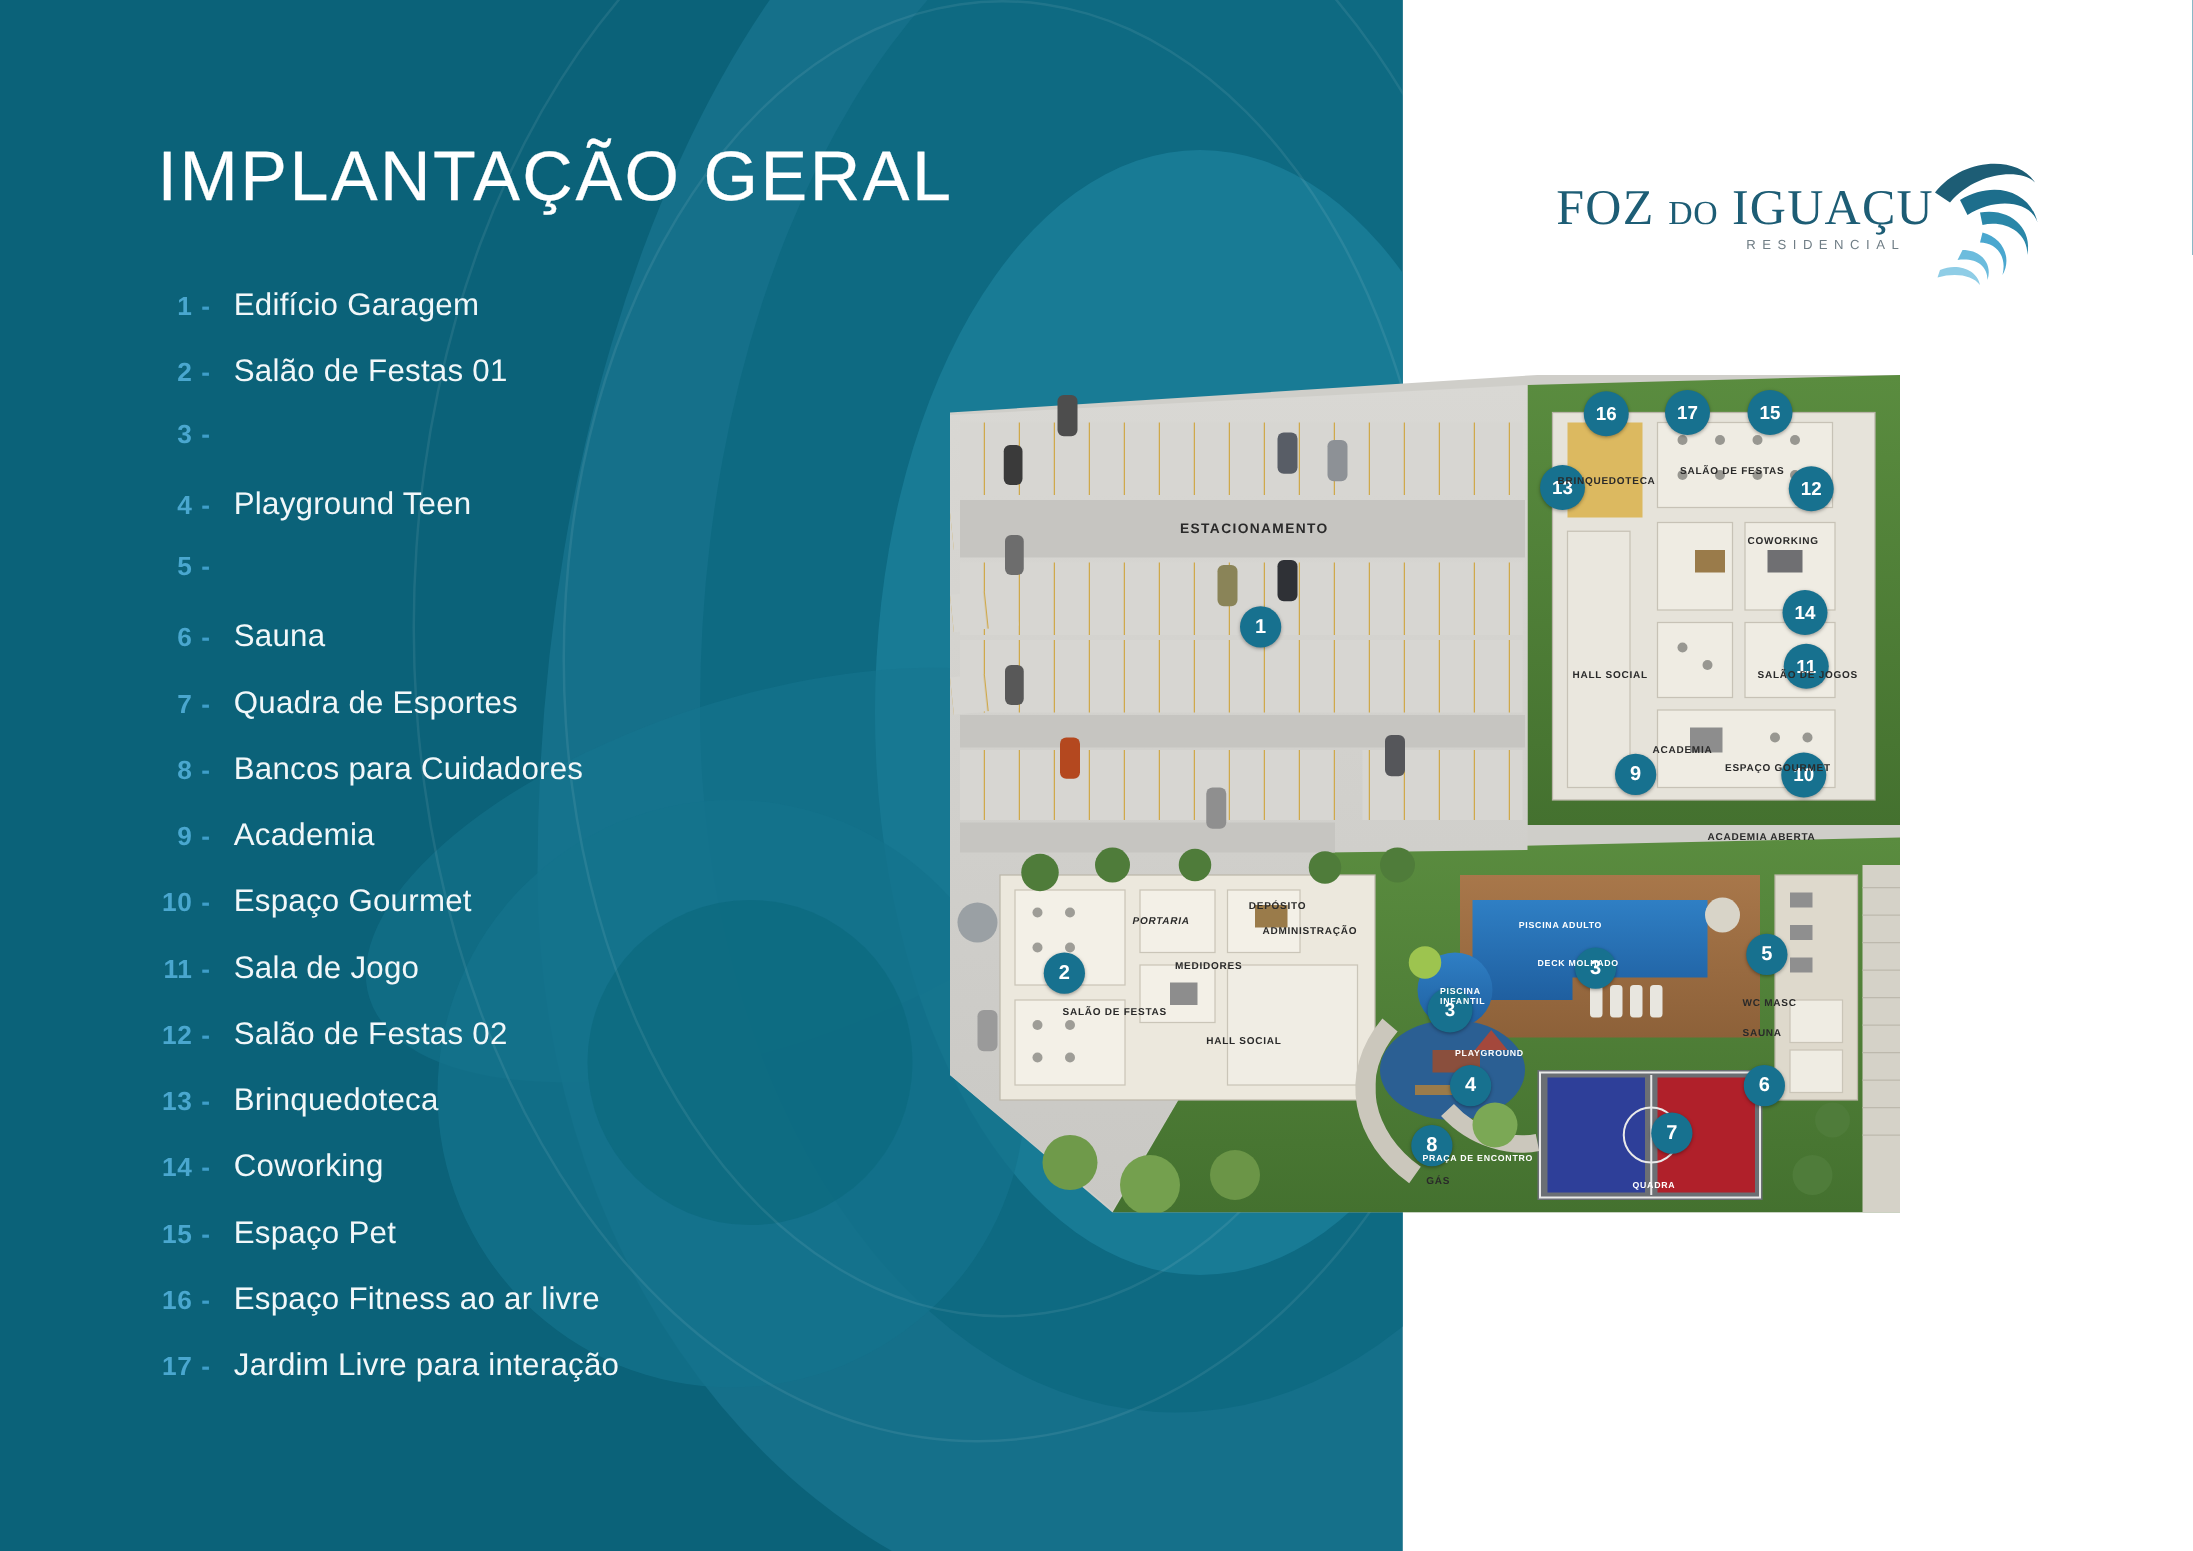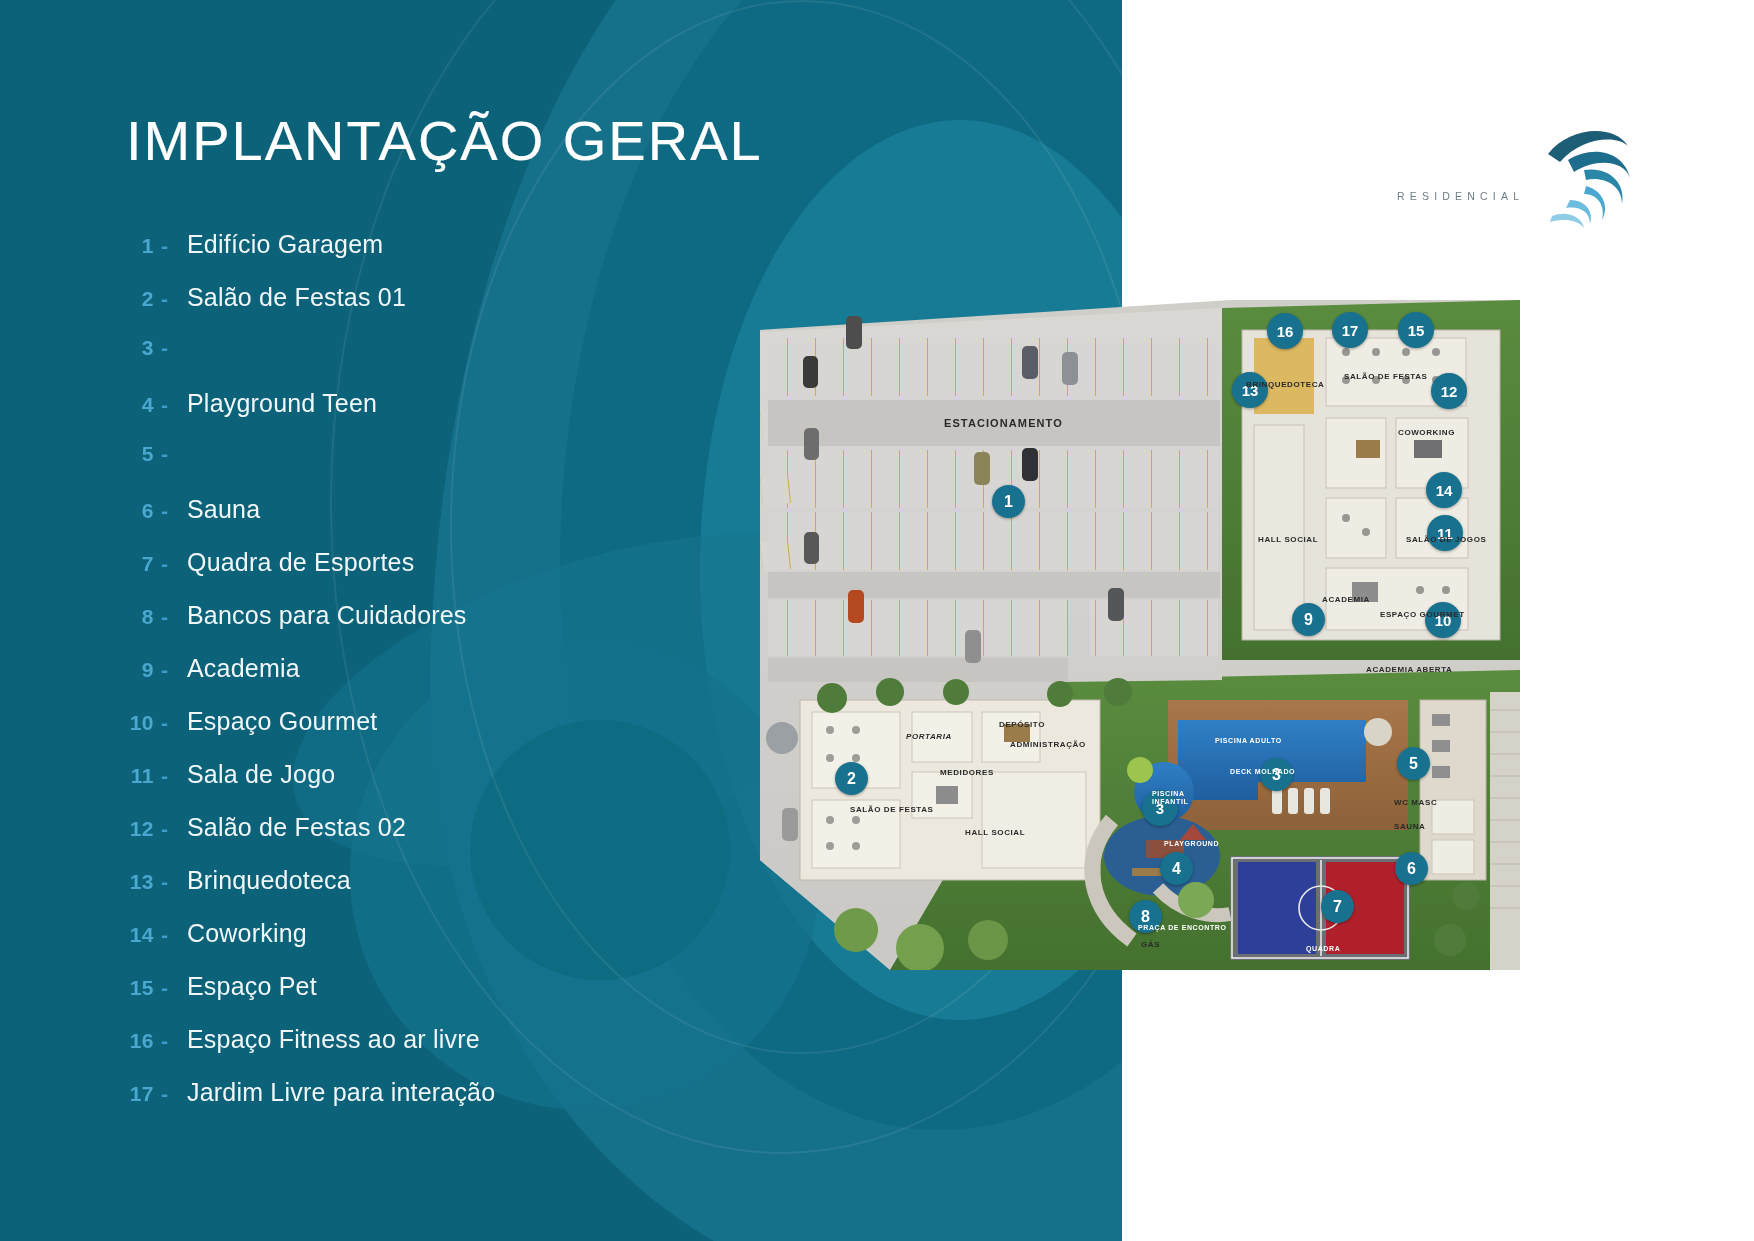--- a/index.html
+++ b/index.html
@@ -189,20 +189,25 @@
       <span class="legend-label">Espaço Fitness ao ar livre</span>
     </div>
     <div class="legend-row">
       <span class="legend-num">17</span>
       <span class="legend-dash">-</span>
       <span class="legend-label">Jardim Livre para interação</span>
     </div>
   </div>
 
 <div id="logo">
+  <div id="logo-wordmark">
+    <span>FOZ</span>
+    <span class="small">DO</span>
+    <span>IGUAÇU</span>
+  </div>
   <div id="logo-sub">RESIDENCIAL</div>
   <svg id="logo-mark" viewBox="0 0 100 112">
     <path d="M8 34 C30 6, 74 4, 88 26 C76 14, 40 18, 20 42 Z" fill="#1d5d75"></path>
     <path d="M28 40 C54 24, 84 32, 90 58 C84 40, 56 38, 34 52 Z" fill="#1d6e8c"></path>
     <path d="M44 50 C68 46, 86 62, 82 84 C82 64, 62 56, 46 60 Z" fill="#2a87a8"></path>
     <path d="M46 66 C62 70, 70 86, 62 100 C66 84, 56 74, 44 74 Z" fill="#4aa7cf"></path>
     <path d="M30 80 C46 80, 54 92, 50 104 C50 92, 40 86, 26 88 Z" fill="#6cbcdd"></path>
     <path d="M12 96 C26 90, 42 96, 44 108 C38 100, 24 98, 10 102 Z" fill="#8fcde6"></path>
   </svg>
 </div>

